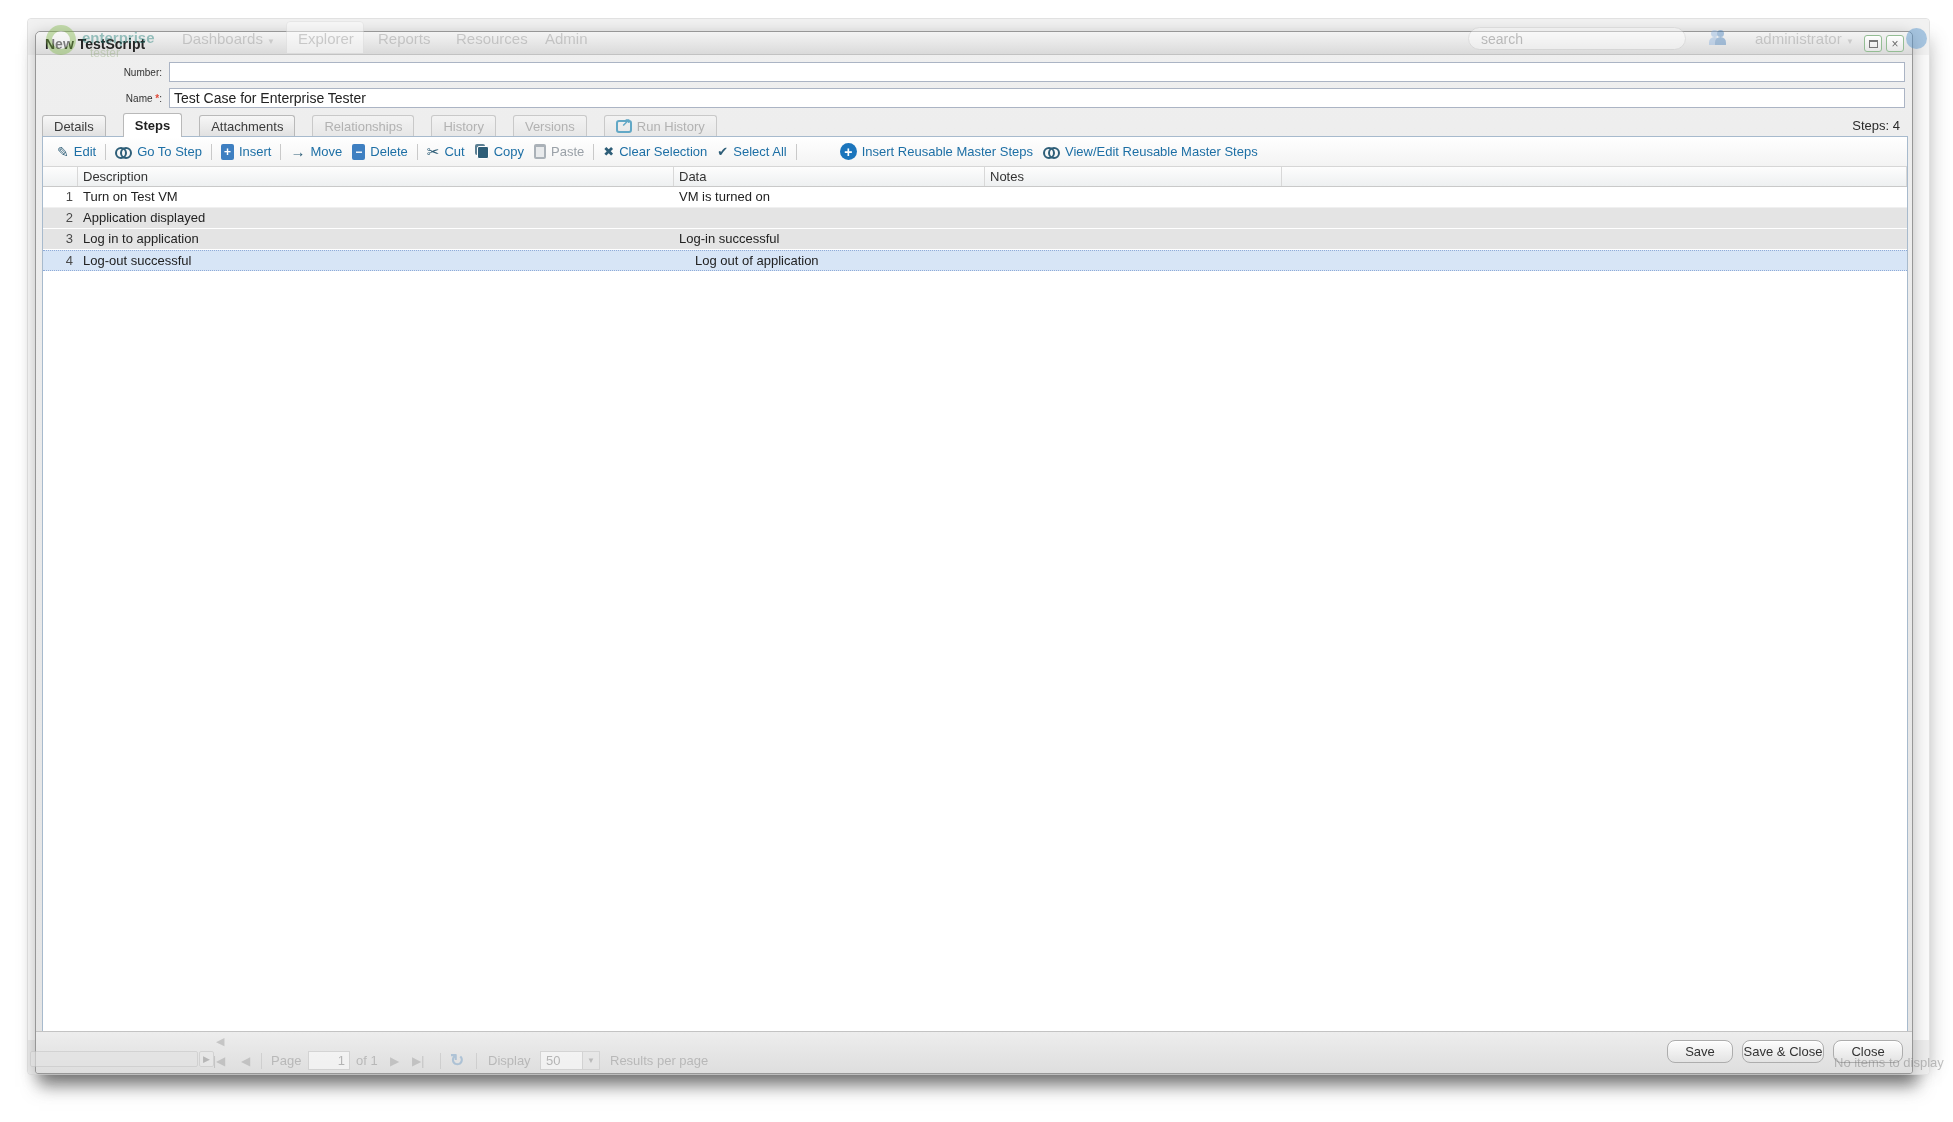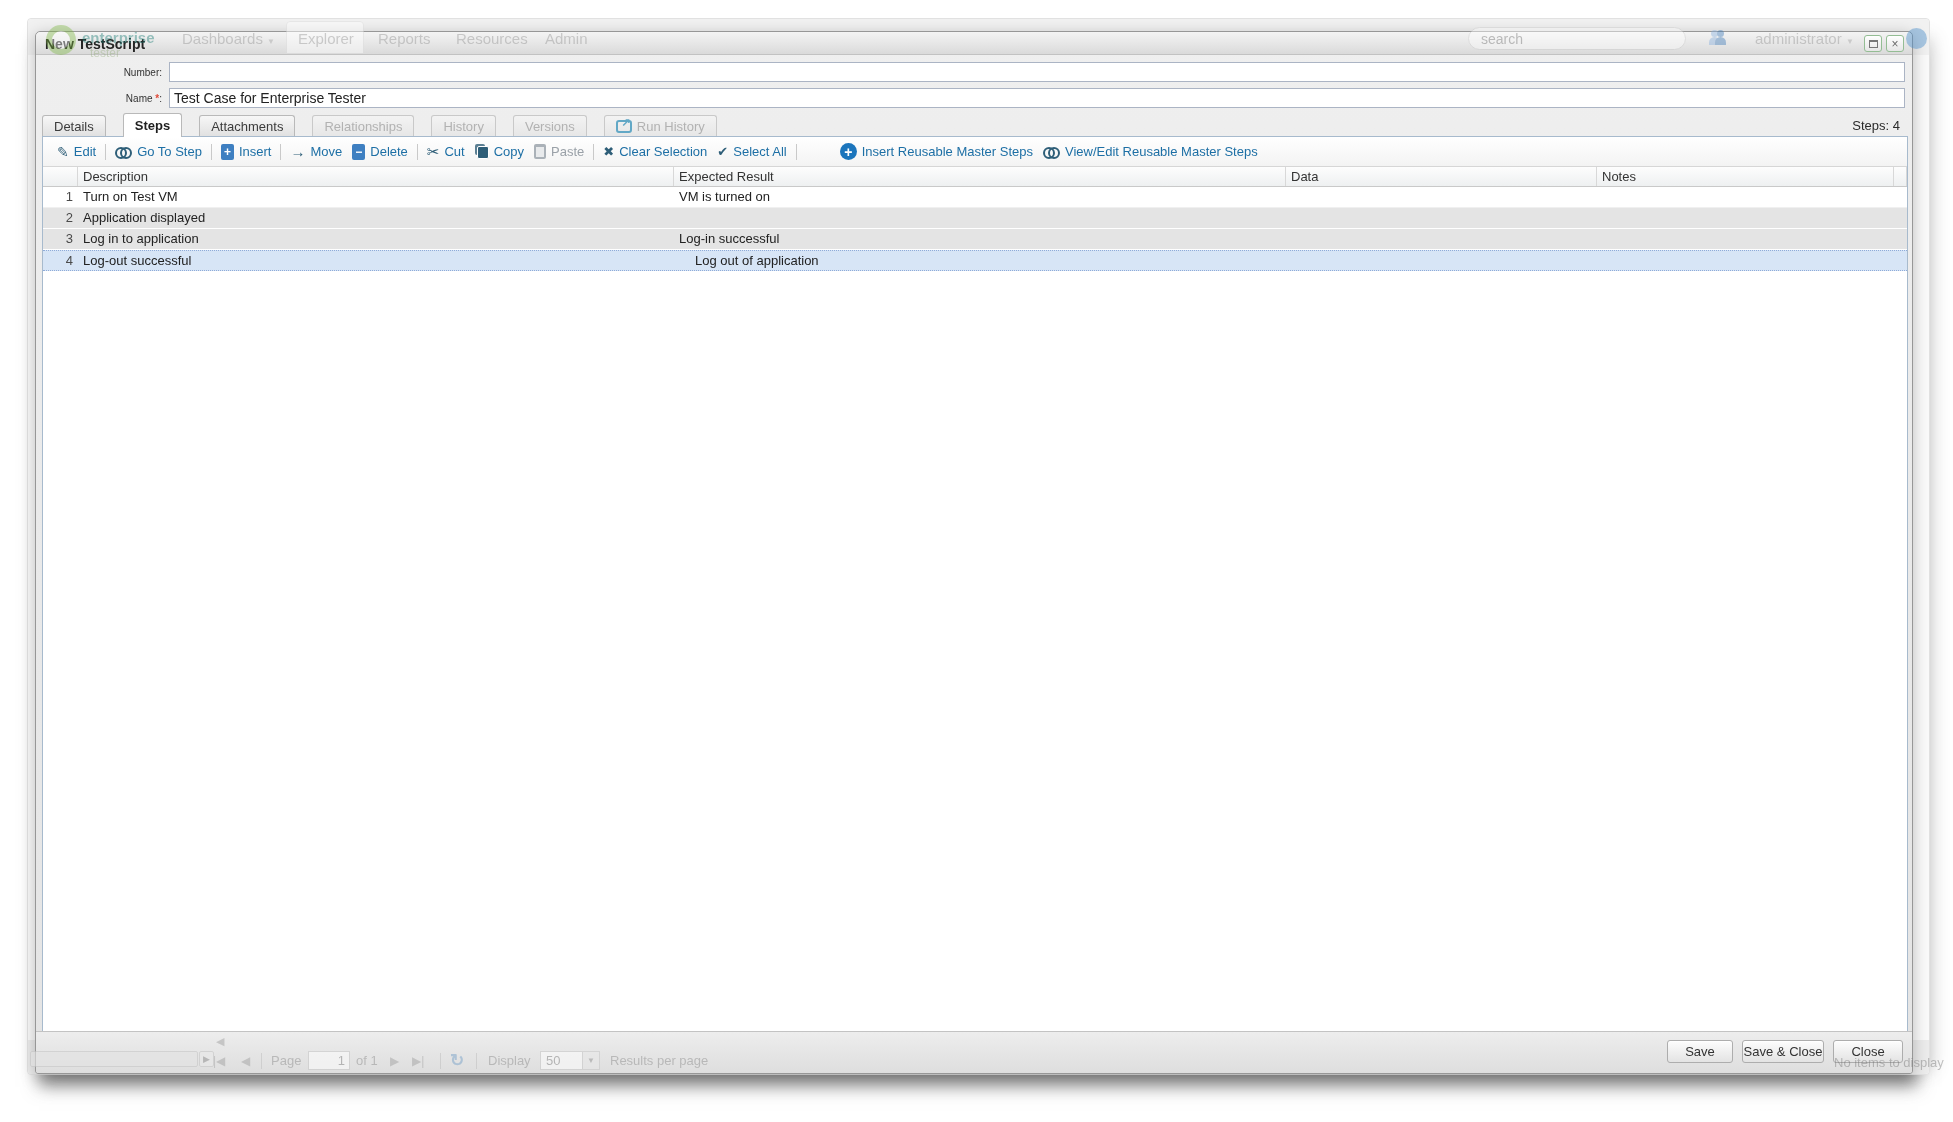--- a/index.html
+++ b/index.html
@@ -87,21 +87,21 @@
   .c-rest { flex:1; }
   .r-white { background:#fff; border-bottom:1px solid #f0f0f0; }
   .r-gray { background:#e4e4e4; border-bottom:1px solid #ffffff; }
   .r-sel { background:#d7e5f6; border-top:1px dotted #8fabd8; border-bottom:1px dotted #8fabd8; }
 
   
   .dlg-footer { position:absolute; left:0; bottom:0; width:100%; height:42px;
                 background:linear-gradient(#ededed,#dedede); border-top:1px solid #c3c3c3;
                 border-radius:0 0 3px 3px; }
   .dlg-btns { position:absolute; right:9px; top:8px; display:flex; gap:9px; }
-  .btn { height:23px; border:1px solid #adadad; border-radius:3px; background:linear-gradient(#fdfdfd,#e3e3e3);
+  .btn { height:23px; border:1px solid #adadad; border-radius:8px; background:linear-gradient(#fdfdfd,#e3e3e3);
          box-shadow:inset 0 1px 0 #fff; font-family:"Liberation Sans", sans-serif; font-size:13px; color:#333;
          display:flex; align-items:center; justify-content:center; cursor:pointer; }
   .btn-save { width:66px; } .btn-saveclose { width:82px; } .btn-close { width:70px; }
 
   
   .overlay { position:absolute; inset:0; pointer-events:none; }
   .ov { position:absolute; }
   .hdr-item { opacity:.42; color:#8f8f8f; font-size:15px; white-space:nowrap; }
   .logo-ring { width:30px; height:30px; border:6px solid #7cb741; border-radius:50%; background:#fff; opacity:.40; }
   .logo-top { font-size:15px; font-weight:bold; color:#0f766e; opacity:.40; }
@@ -238,21 +238,20 @@
             </span>
           <span class="titem">
               <span class="binoc"></span>
               <span>View/Edit Reusable Master Steps</span>
             </span>
         </div>
 
         <div class="grid-header">
           <div class="hcell c-num"></div>
           <div class="hcell c-desc">Description</div>
-          <div class="hcell c-exp">Expected Result</div>
           <div class="hcell c-data">Data</div>
           <div class="hcell c-notes">Notes</div>
           <div class="hcell c-rest"></div>
         </div>
 
         <div class="grid-row r-white">
           <div class="cell c-num">1</div>
           <div class="cell c-desc">Turn on Test VM</div>
           <div class="cell c-exp">VM is turned on</div>
           <div class="cell c-data"></div>

